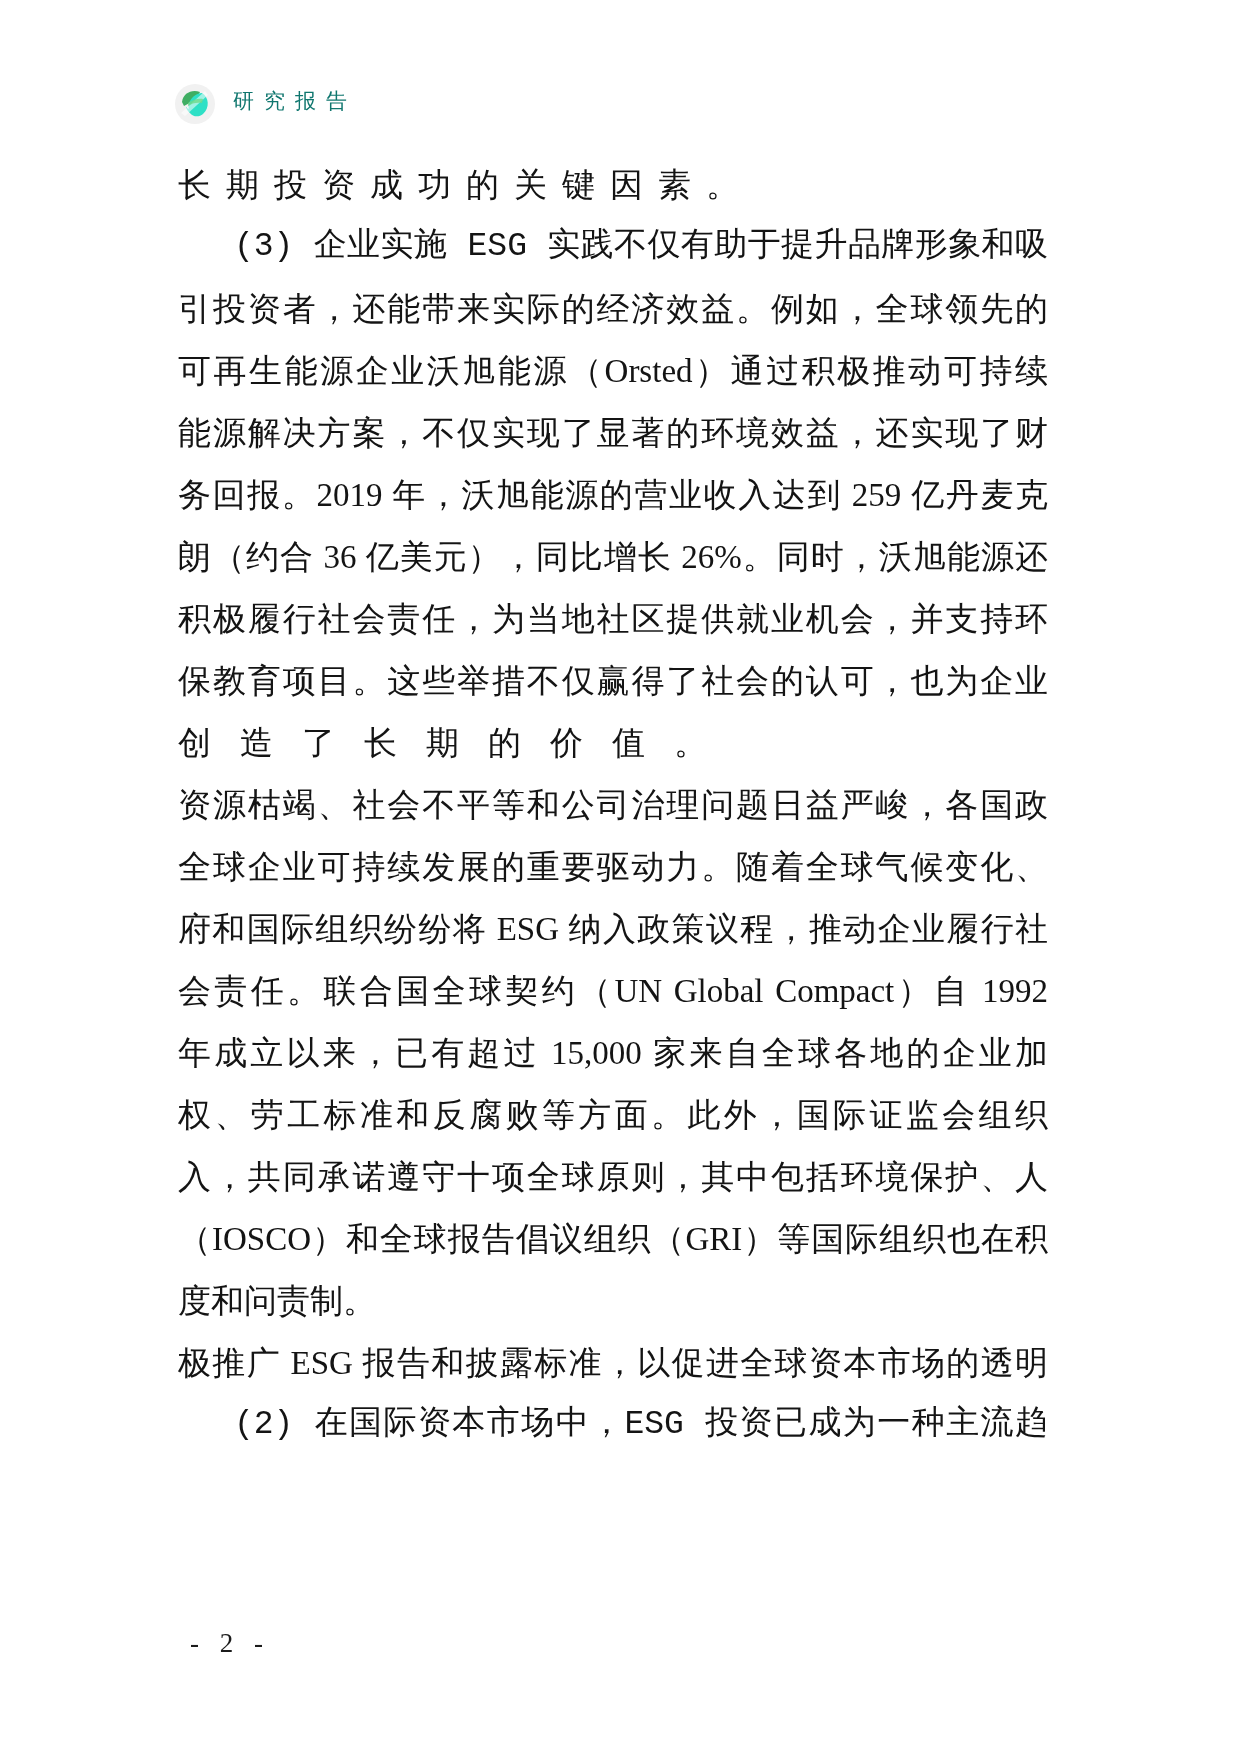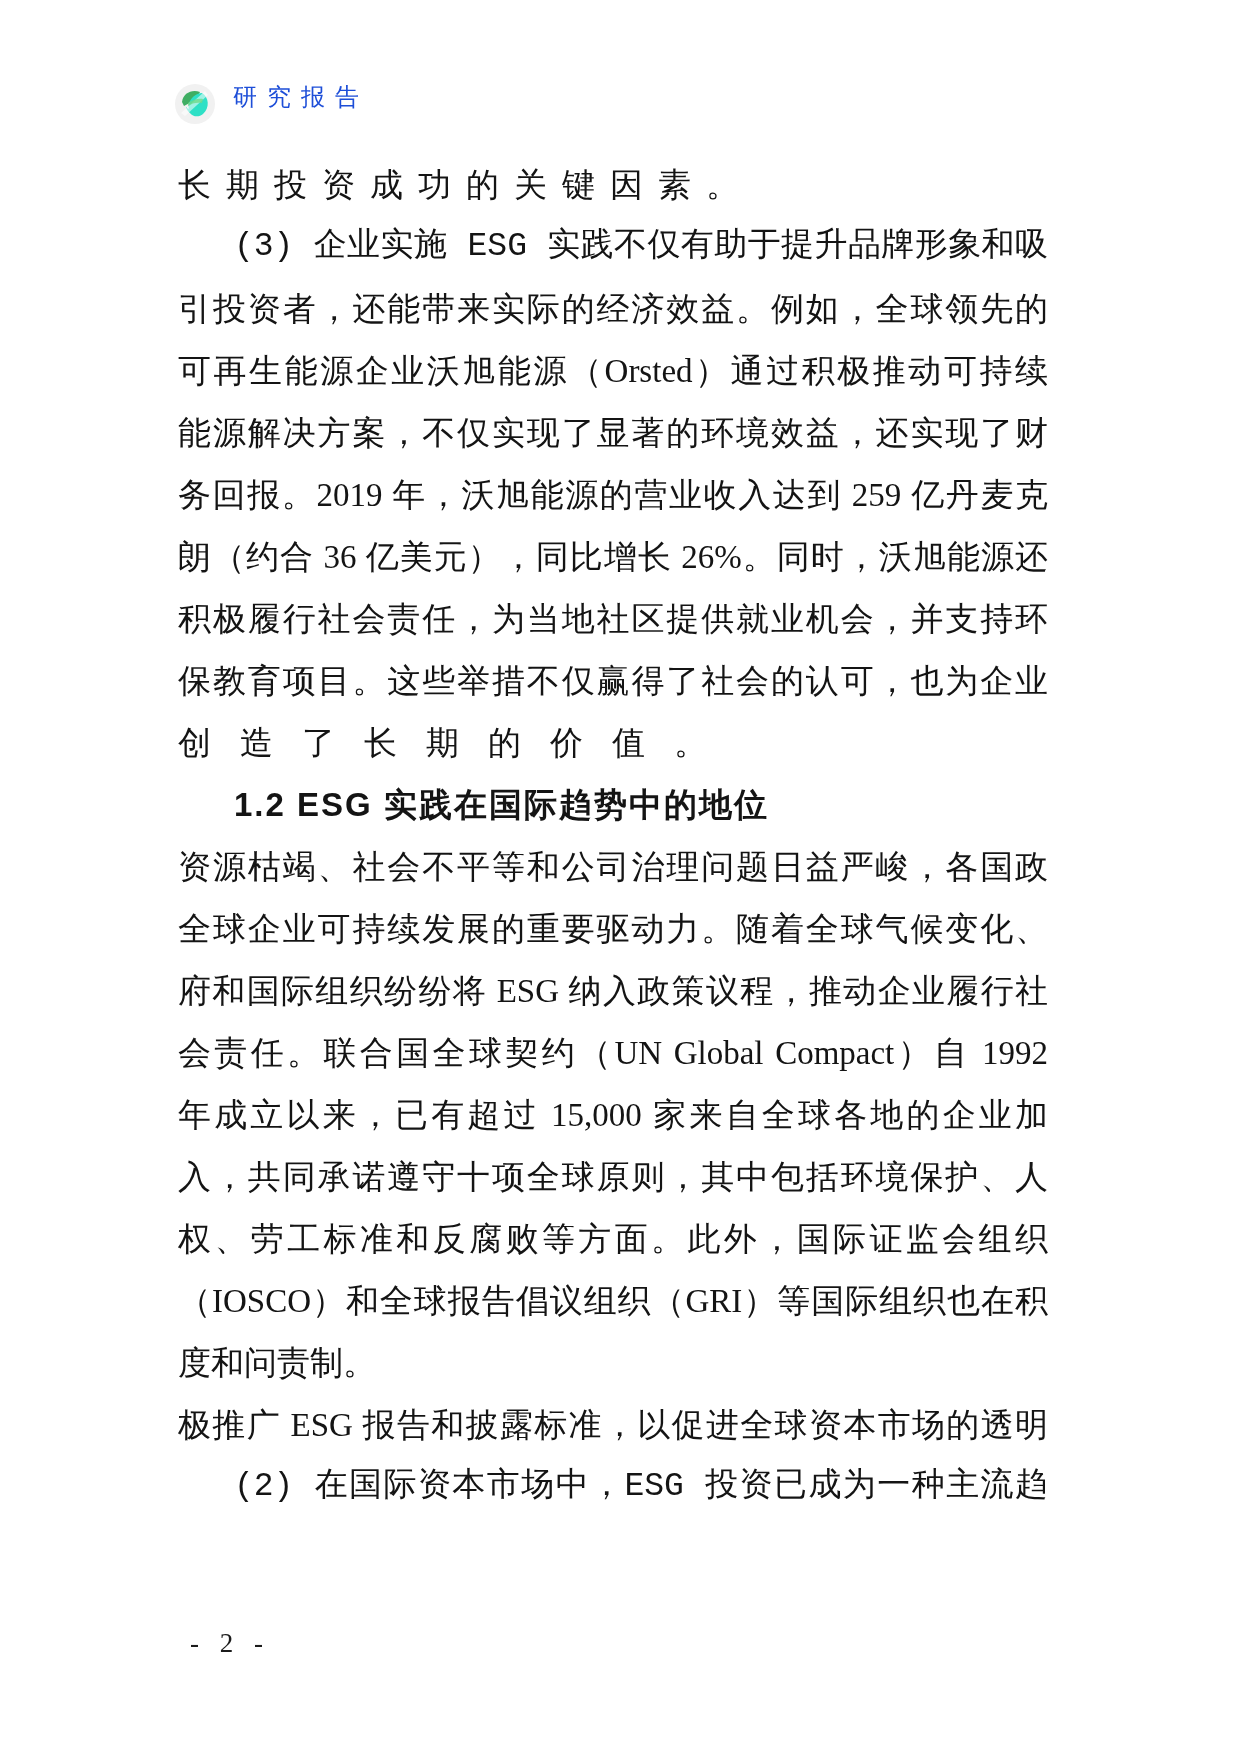--- a/index.html
+++ b/index.html
@@ -5,22 +5,22 @@
   html,body{margin:0;padding:0;background:#ffffff;}
   body{
     width:1240px;height:1753px;position:relative;overflow:hidden;
     font-family:"Liberation Serif","DejaVu Serif",serif;
     color:#141414;
   }
   
   .hdr{position:absolute;left:0;top:0;width:1240px;height:140px;}
   .logo{position:absolute;left:174px;top:83px;width:42px;height:42px;}
   .brand{
-    position:absolute;left:233px;top:81px;
-    font-size:24px;letter-spacing:10px;color:#1d4ed8;white-space:nowrap;
+    position:absolute;left:233px;top:87px;
+    font-size:21px;letter-spacing:10px;color:#0f766e;white-space:nowrap;
   }
   
   .doc{
     position:absolute;left:178px;top:154px;width:870px;
     font-size:33px;
   }
   .ln{
     height:62px;line-height:62px;white-space:nowrap;
   }
   .just{
@@ -62,27 +62,26 @@
     <div class="ln sp-md">长期投资成功的关键因素。</div>
     <div class="ln just ind">(3) 企业实施 ESG 实践不仅有助于提升品牌形象和吸</div>
     <div class="ln just">引投资者，还能带来实际的经济效益。例如，全球领先的</div>
     <div class="ln just">可再生能源企业沃旭能源（Orsted）通过积极推动可持续</div>
     <div class="ln just">能源解决方案，不仅实现了显著的环境效益，还实现了财</div>
     <div class="ln just">务回报。2019 年，沃旭能源的营业收入达到 259 亿丹麦克</div>
     <div class="ln just">朗（约合 36 亿美元），同比增长 26%。同时，沃旭能源还</div>
     <div class="ln just">积极履行社会责任，为当地社区提供就业机会，并支持环</div>
     <div class="ln just">保教育项目。这些举措不仅赢得了社会的认可，也为企业</div>
     <div class="ln sp-lg">创造了长期的价值。</div>
-    <div class="ln head ind">1.2 ESG 实践在国际趋势中的地位</div>
     <div class="ln just">资源枯竭、社会不平等和公司治理问题日益严峻，各国政</div>
     <div class="ln just">全球企业可持续发展的重要驱动力。随着全球气候变化、</div>
     <div class="ln just">府和国际组织纷纷将 ESG 纳入政策议程，推动企业履行社</div>
     <div class="ln just">会责任。联合国全球契约（UN Global Compact）自 1992</div>
     <div class="ln just">年成立以来，已有超过 15,000 家来自全球各地的企业加</div>
+    <div class="ln just">权、劳工标准和反腐败等方面。此外，国际证监会组织</div>
     <div class="ln just">入，共同承诺遵守十项全球原则，其中包括环境保护、人</div>
-    <div class="ln just">权、劳工标准和反腐败等方面。此外，国际证监会组织</div>
     <div class="ln just">（IOSCO）和全球报告倡议组织（GRI）等国际组织也在积</div>
     <div class="ln sp-0">度和问责制。</div>
     <div class="ln just">极推广 ESG 报告和披露标准，以促进全球资本市场的透明</div>
     <div class="ln just ind">(2) 在国际资本市场中，ESG 投资已成为一种主流趋</div>
   </div>
 
 <div class="pageno">- 2 -</div>
 
 </body></html>

